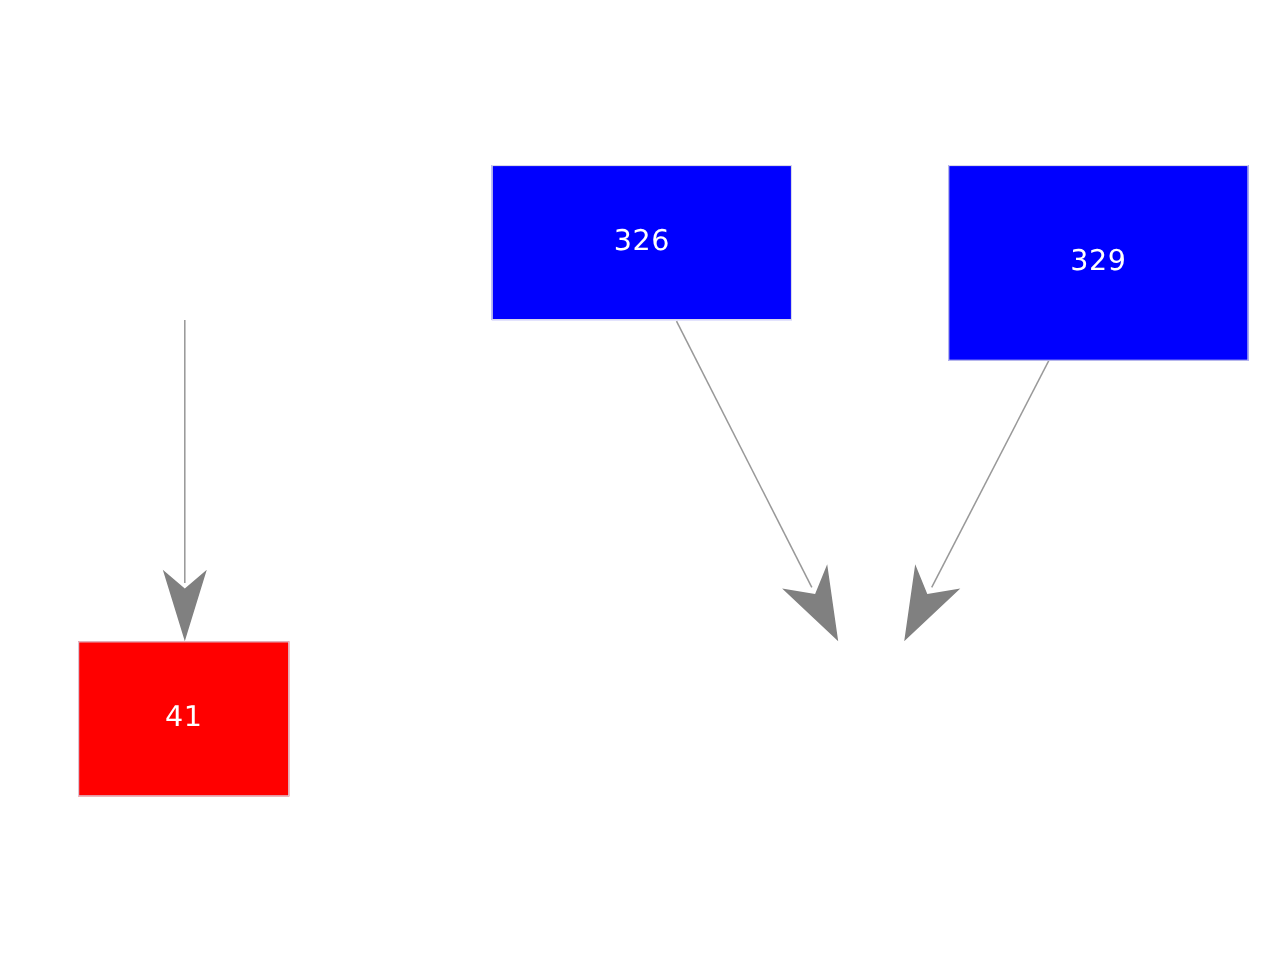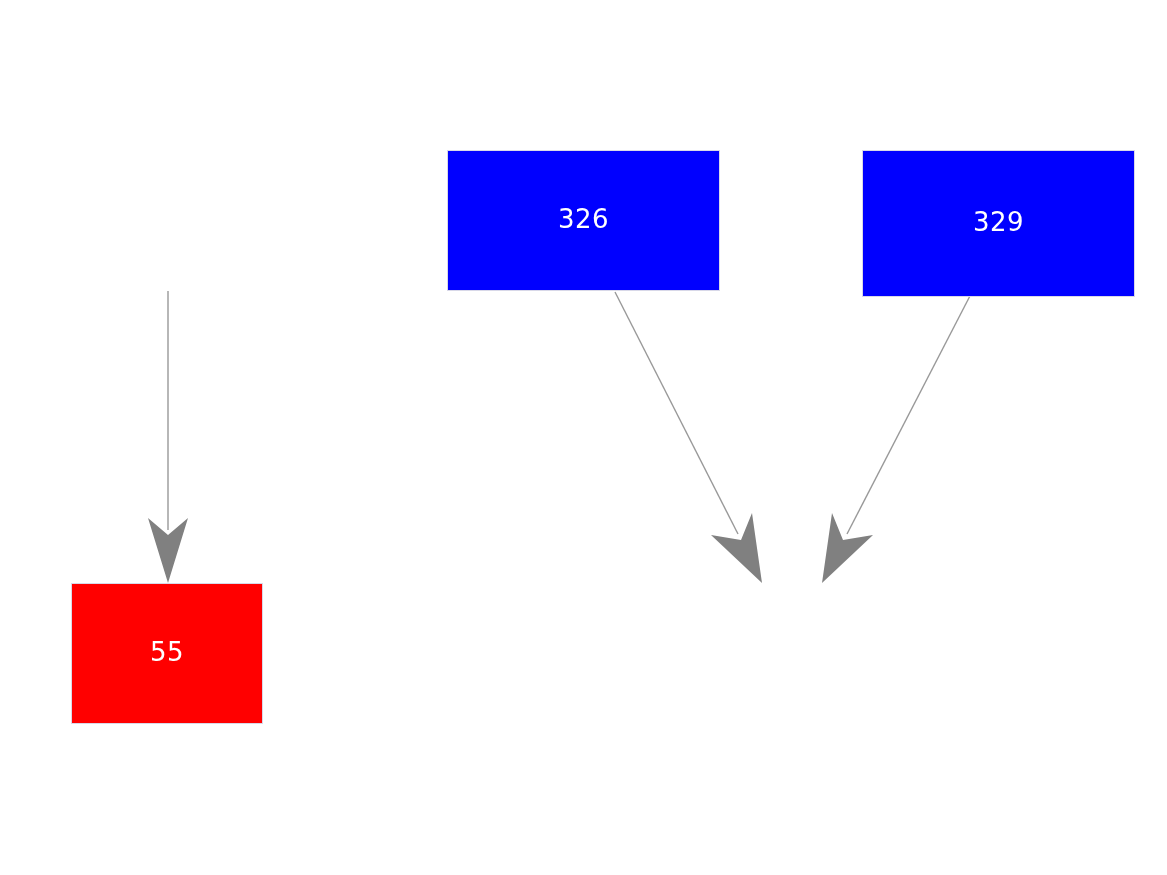--- a/index.html
+++ b/index.html
@@ -67,22 +67,22 @@
       <line x1="972" y1="292" x2="847" y2="534" stroke="#999999" stroke-width="1.4"></line>
       <polygon points="822,583 832,513 843,540 873,535" fill="#808080"></polygon>
     </g>
   </svg>
 
 
   <div class="node" style="left:447px; top:150px; width:273px; height:141px; background:#0000ff;">
     <span class="node-label">326</span>
   </div>
 
-  <div class="node" style="left:862px; top:150px; width:273px; height:147px; background:#0000ff;">
+  <div class="node" style="left:862px; top:150px; width:273px; height:178px; background:#0000ff;">
     <span class="node-label">329</span>
   </div>
 
   <div class="node" style="left:71px; top:583px; width:192px; height:141px; background:#ff0000;">
-    <span class="node-label">55</span>
+    <span class="node-label">41</span>
   </div>
 
 
 </div>
 
 </body></html>

